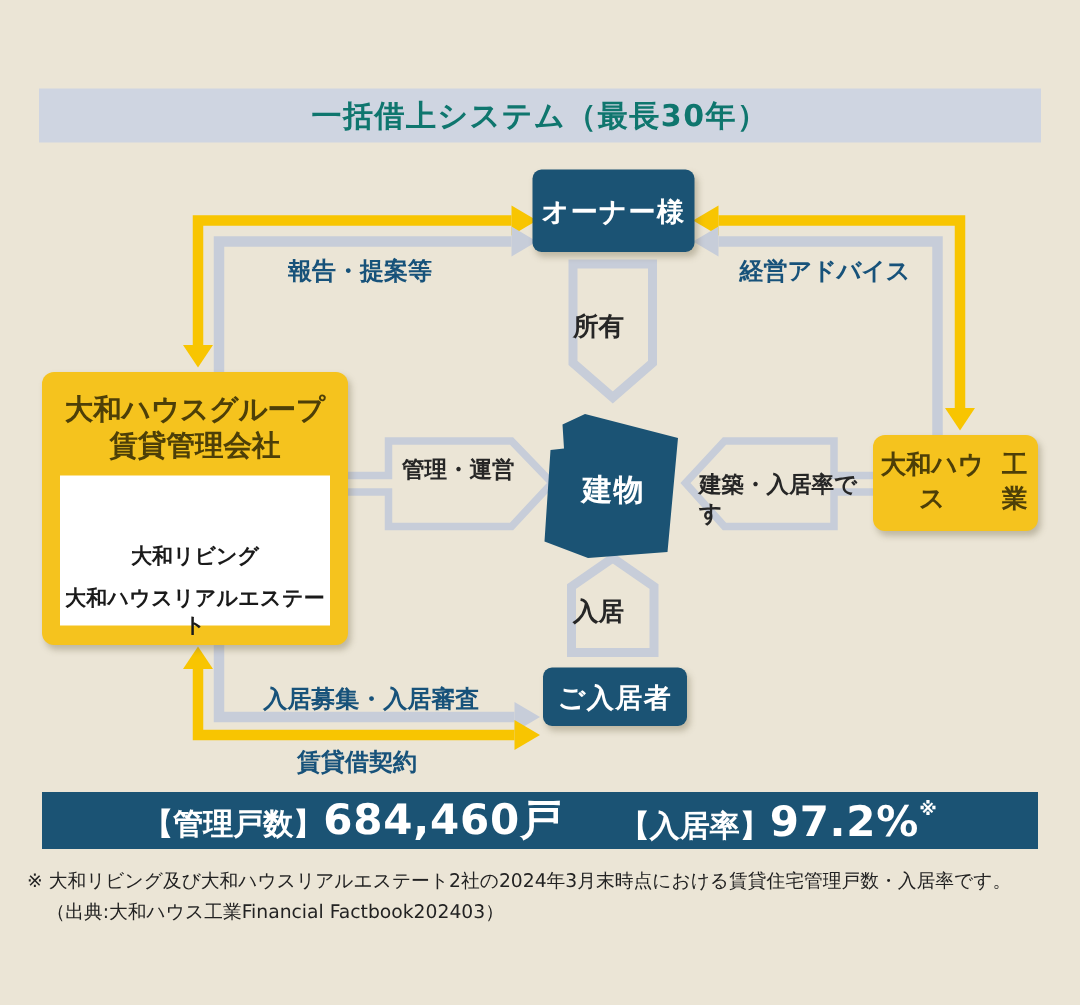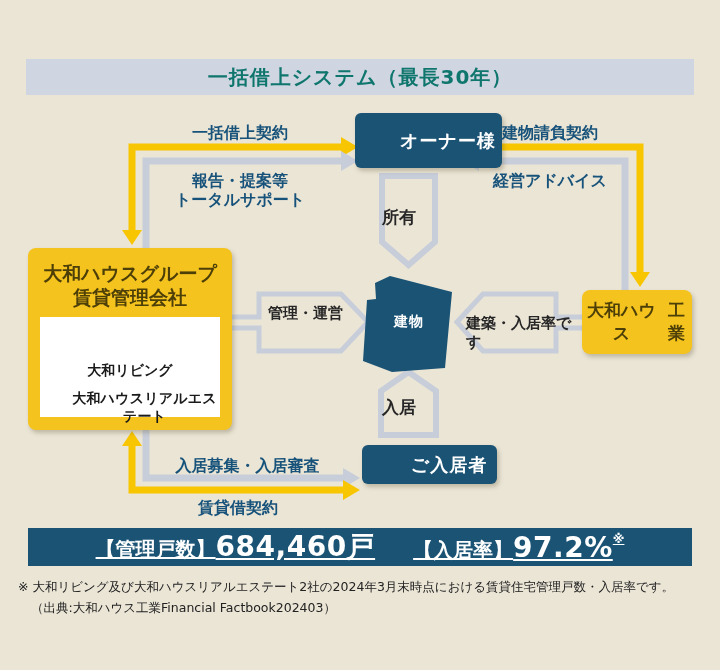--- a/index.html
+++ b/index.html
@@ -11,53 +11,53 @@
 
   
   .title-banner{left:26px;top:59px;width:668px;height:36px;background:#cfd5e1;
     display:flex;align-items:center;justify-content:center;z-index:2;}
   .title-banner span{color:#0f766e;font-size:20px;font-weight:bold;letter-spacing:1px;}
 
   
   .blue-box{background:#1b5374;color:#ffffff;border-radius:6px;z-index:2;
     display:flex;align-items:center;justify-content:center;
     font-weight:bold;font-size:18px;letter-spacing:1px;
-    box-shadow:2px 3px 4px rgba(110,100,70,.35);padding-left:39px;}
+    box-shadow:2px 3px 4px rgba(110,100,70,.35);}
   .owner-box{left:355px;top:113px;width:108px;height:55px;}
   .tenant-box{left:362px;top:445px;width:96px;height:39px;}
 
   .yellow-box{background:#f5c31e;border-radius:8px;z-index:2;color:#4d3f08;
     font-weight:bold;text-align:center;box-shadow:2px 3px 4px rgba(110,100,70,.35);}
   .mgmt-box{left:28px;top:248px;width:204px;height:182px;}
   .mgmt-box .ttl{margin-top:13px;font-size:19px;line-height:24px;}
   .mgmt-inner{position:absolute;left:12px;right:12px;top:69px;bottom:13px;background:#ffffff;
     color:#1a1a1a;font-size:14px;font-weight:bold;}
   .mgmt-inner .c1{margin-top:45px;}
-  .mgmt-inner .c2{margin-top:10px;letter-spacing:.2px;padding-left:29px;}
+  .mgmt-inner .c2{margin-top:10px;letter-spacing:.2px;}
   .kogyo-box{left:582px;top:290px;width:110px;height:64px;display:flex;
     align-items:center;justify-content:center;font-size:17px;line-height:23px;}
 
   
   .rlabel{z-index:3;color:#17527a;font-weight:bold;font-size:16px;text-align:center;line-height:19px;}
   .dlabel{z-index:3;color:#262626;font-weight:bold;text-align:left;}
   .lbl-bulk{left:150px;top:123px;width:180px;}
   .lbl-report{left:145px;top:171px;width:190px;}
   .lbl-bcontract{left:460px;top:123px;width:180px;}
   .lbl-advice{left:460px;top:171px;width:180px;}
   .lbl-own{left:382px;top:206px;width:53px;font-size:17px;}
   .lbl-movein{left:382px;top:396px;width:53px;font-size:17px;}
   .lbl-manage{left:268px;top:303px;width:100px;font-size:15px;line-height:21px;text-align:left;}
   .lbl-build{left:466px;top:314px;width:106px;font-size:15px;}
   .lbl-recruit{left:155px;top:456px;width:185px;}
   .lbl-lease{left:153px;top:498px;width:170px;}
 
   
   .stats-banner{left:28px;top:528px;width:664px;height:38px;background:#1b5374;z-index:2;
     display:flex;align-items:center;justify-content:center;color:#fff;}
-  .stats-banner .grp{display:flex;align-items:baseline;text-decoration:underline;}
+  .stats-banner .grp{display:flex;align-items:baseline;}
   .stats-banner .grp+.grp{margin-left:38px;}
   .stats-banner .sl{font-size:20px;font-weight:bold;}
   .stats-banner .sv{font-size:28px;font-weight:bold;letter-spacing:.5px;}
   .stats-banner .sup{font-size:12px;font-weight:bold;align-self:flex-start;margin-top:1px;}
 
   
   .footnote{left:18px;top:578px;width:692px;z-index:2;color:#222;font-size:12.5px;line-height:18px;}
   .footnote .f2{margin-left:13px;margin-top:3px;}
 </style>
 </head>
@@ -112,21 +112,21 @@
   </svg>
 
   <div class="abs title-banner">
     <span>一括借上システム（最長30年）</span>
   </div>
 
   <div class="abs blue-box owner-box">
     <span>オーナー様</span>
   </div>
 
-  <div class="abs" style="left:384px;top:313px;width:50px;z-index:3;color:#fff;font-size:14px;font-weight:bold;text-align:center;letter-spacing:1px;">建物</div>
+  <div class="abs" style="left:384px;top:313px;width:50px;z-index:3;color:#fff;font-size:20px;font-weight:bold;text-align:center;letter-spacing:1px;">建物</div>
 
   <div class="abs blue-box tenant-box">
     <span>ご入居者</span>
   </div>
 
   <div class="abs yellow-box mgmt-box">
     <div class="ttl">
       <div>大和ハウスグループ</div>
       <div>賃貸管理会社</div>
     </div>
@@ -134,26 +134,23 @@
       <div class="c1">大和リビング</div>
       <div class="c2">大和ハウスリアルエステート</div>
     </div>
   </div>
 
   <div class="abs yellow-box kogyo-box">
     <div>大和ハウス</div>
     <div>工業</div>
   </div>
 
-  <div class="abs rlabel lbl-bulk">一括借上契約</div>
   <div class="abs rlabel lbl-report">
     <div>報告・提案等</div>
-    <div>トータルサポート</div>
   </div>
-  <div class="abs rlabel lbl-bcontract">建物請負契約</div>
   <div class="abs rlabel lbl-advice">経営アドバイス</div>
   <div class="abs dlabel lbl-own">所有</div>
   <div class="abs dlabel lbl-movein">入居</div>
   <div class="abs dlabel lbl-manage">
     <div>管理・運営</div>
   </div>
   <div class="abs dlabel lbl-build">建築・入居率です</div>
   <div class="abs rlabel lbl-recruit">入居募集・入居審査</div>
   <div class="abs rlabel lbl-lease">賃貸借契約</div>
 

